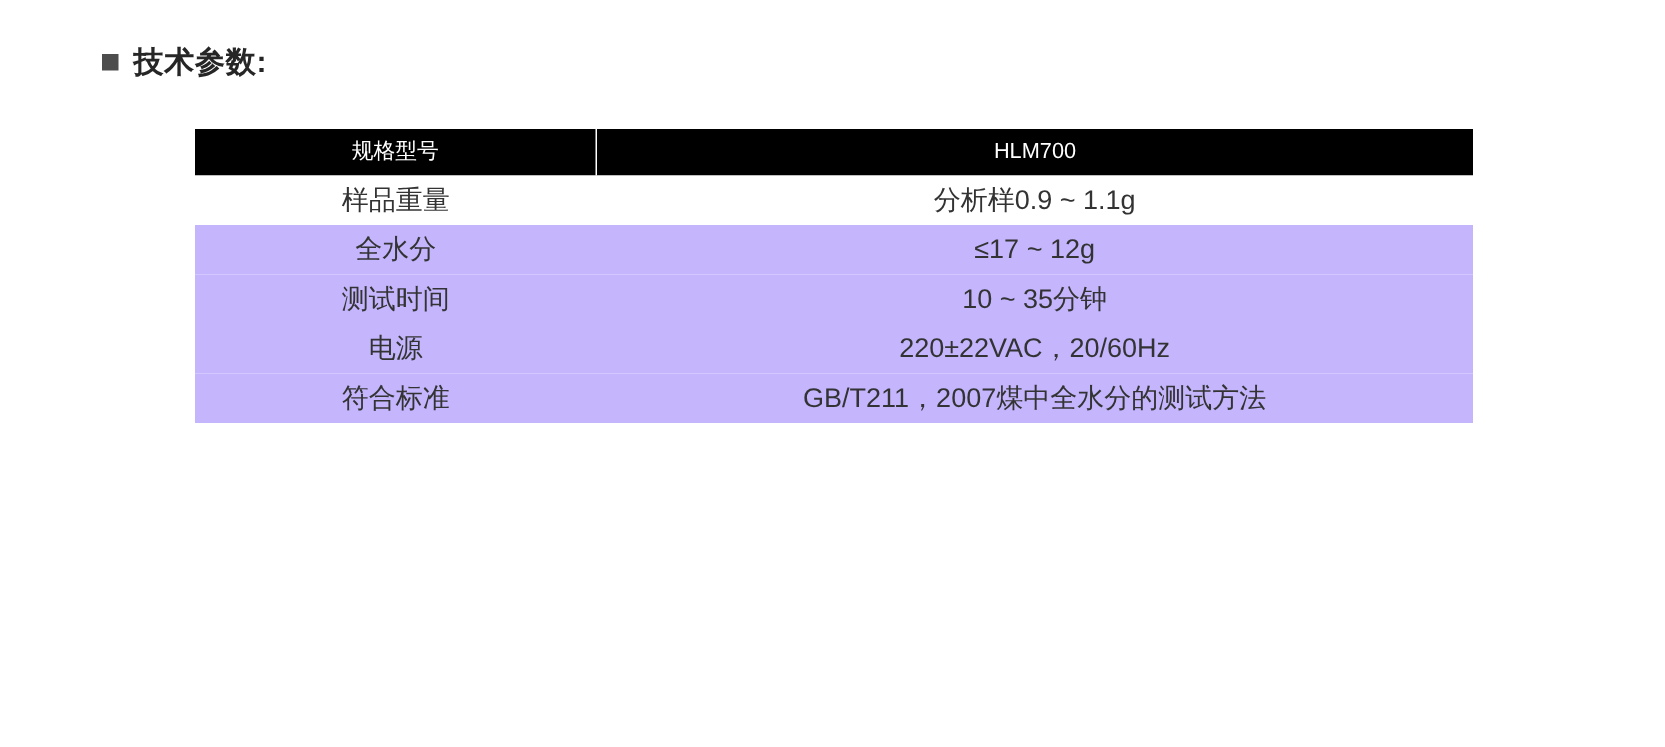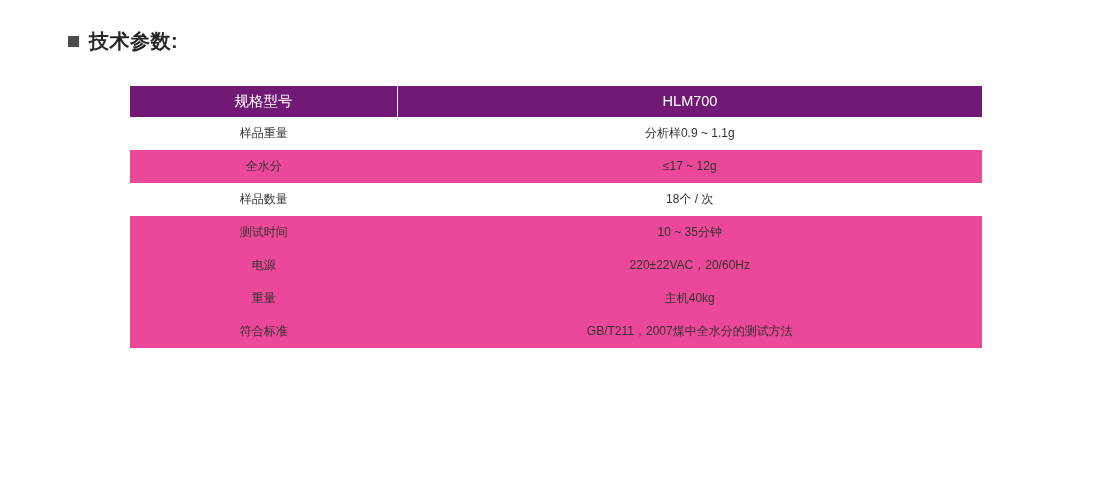--- a/index.html
+++ b/index.html
@@ -43,43 +43,43 @@
     position: absolute;
     left: 130px;
     top: 86px;
     width: 852px;
     border-collapse: collapse;
     table-layout: fixed;
   }
   .spec-table th,
   .spec-table td {
     text-align: center;
-    font-size: 12px;
+    font-size: 18px;
     font-weight: normal;
     padding: 0;
     height: 33px;
     line-height: 33px;
     color: #333333;
   }
   .spec-table thead th {
-    background: #701a75;
+    background: #000000;
     color: #ffffff;
     height: 31px;
     line-height: 31px;
     font-size: 14.5px;
   }
   .spec-table thead th.head-left {
     width: 267px;
     border-right: 1px solid #ffffff;
   }
   .spec-table tbody tr.odd td {
     background: #ffffff;
   }
   .spec-table tbody tr.even td {
-    background: #ec4899;
+    background: #c4b5fd;
     margin-top: 22px;
   }
   .spec-table td.cell-left {
     width: 267px;
   }
 </style>
 </head>
 <body>
 
 <div class="page">
@@ -98,35 +98,27 @@
     </thead>
     <tbody>
       <tr class="odd">
         <td class="cell-left">样品重量</td>
         <td>分析样0.9 ~ 1.1g</td>
       </tr>
       <tr class="even">
         <td class="cell-left">全水分</td>
         <td>≤17 ~ 12g</td>
       </tr>
-      <tr class="odd">
-        <td class="cell-left">样品数量</td>
-        <td>18个 / 次</td>
-      </tr>
       <tr class="even">
         <td class="cell-left">测试时间</td>
         <td>10 ~ 35分钟</td>
       </tr>
       <tr class="even">
         <td class="cell-left">电源</td>
         <td>220±22VAC，20/60Hz</td>
-      </tr>
-      <tr class="even">
-        <td class="cell-left">重量</td>
-        <td>主机40kg</td>
       </tr>
       <tr class="even">
         <td class="cell-left">符合标准</td>
         <td>GB/T211，2007煤中全水分的测试方法</td>
       </tr>
     </tbody>
   </table>
 
 </div>
 

